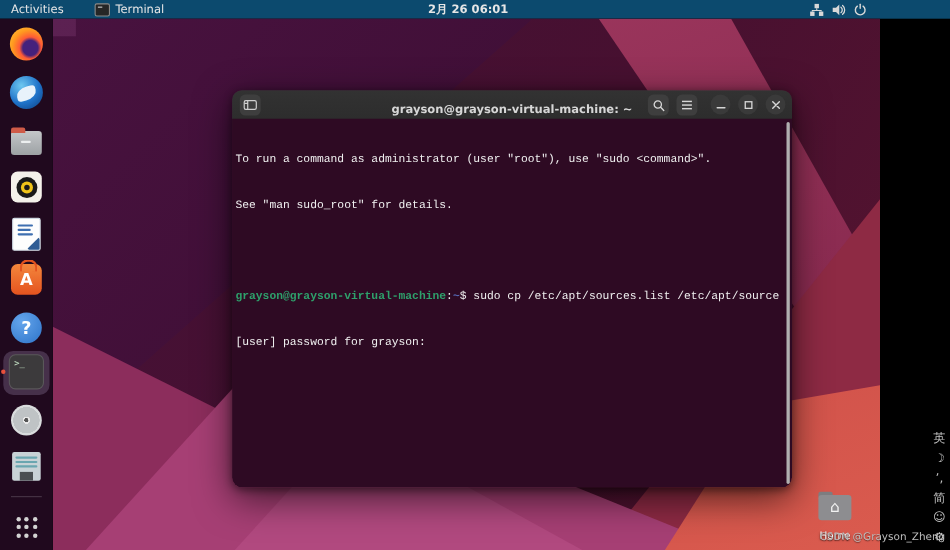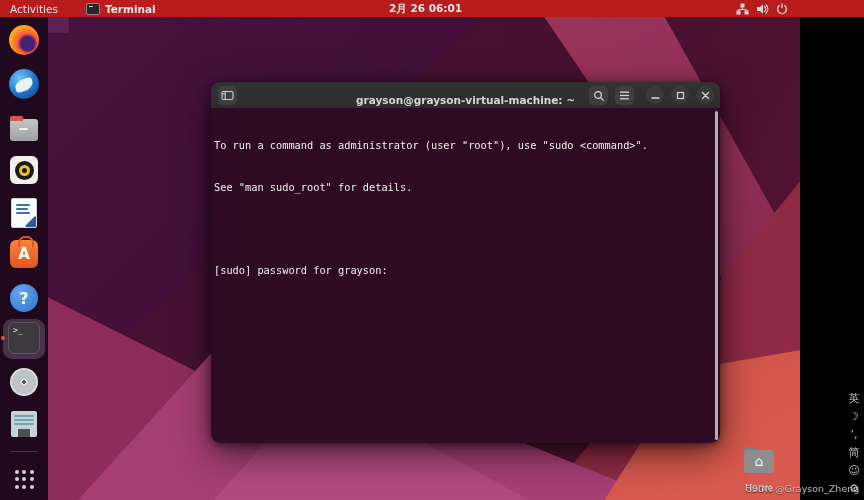--- a/index.html
+++ b/index.html
@@ -2,24 +2,24 @@
 <html><head>
 <meta charset="utf-8">
 <style>
   html,body{margin:0;padding:0;}
   body{
     width:864px;height:500px;position:relative;overflow:hidden;background:#000;
     font-family:"DejaVu Sans","Liberation Sans",sans-serif;
     -webkit-font-smoothing:antialiased;
   }
   
-  #topbar{position:absolute;left:0;top:0;width:864px;height:17px;background:#b91c1c;
+  #topbar{position:absolute;left:0;top:0;width:864px;height:17px;background:#0c4a6e;
     display:flex;align-items:center;color:#e6e6e6;font-size:10.5px;}
   .tb-item{padding:0 10px;height:100%;display:flex;align-items:center;gap:5px;}
-  #tb-appmenu{padding-left:18px;font-weight:bold;}
+  #tb-appmenu{padding-left:18px;}
   .mini-term{width:12px;height:10px;background:#262626;border:1px solid #8a8a8a;border-radius:2px;position:relative;}
   .mini-term::after{content:"";position:absolute;left:2px;top:2px;width:4px;height:1.5px;background:#cfcfcf;}
   #tb-clock{position:absolute;left:389px;top:0;height:17px;display:flex;align-items:center;font-weight:bold;font-size:10.5px;}
   #tb-status{position:absolute;left:736px;top:0;height:17px;display:flex;align-items:center;gap:7px;}
   #tb-status svg{display:block;}
   
   #wallpaper{position:absolute;left:48px;top:17px;width:752px;height:483px;overflow:hidden;
     background:linear-gradient(120deg,#451137 0%,#471030 55%,#57142f 100%);}
   .facet{position:absolute;left:0;top:0;width:100%;height:100%;}
   .f-topleft{background:linear-gradient(135deg,#48123f,#350b2b);clip-path:polygon(0 0,58% 0,0 80%);}
@@ -72,21 +72,21 @@
   #btn-search{left:378px;}
   #btn-menu{left:404px;}
   #btn-min{left:435px;}
   #btn-max{left:460px;}
   #btn-close{left:485px;}
   #term-body{position:absolute;left:0;top:26px;width:100%;height:335px;background:#2e0a23;border-radius:0 0 9px 9px;overflow:hidden;}
   #term-text{position:absolute;left:3px;top:3px;font-family:"DejaVu Sans Mono","Liberation Mono",monospace;font-size:10.3px;line-height:13.9px;color:#f0f0f0;white-space:pre;}
   .t-green{color:#2ea06b;font-weight:bold;}
   .t-path{color:#5566b0;font-weight:bold;}
   .t-cmd{margin-left:6.2px;}
-  .tline{height:13.9px;}
+  .tline{height:13.9px;font-family:Liberation Mono, monospace;}
   .cursor{display:inline-block;width:6.2px;height:11.5px;background:#f5f5f5;vertical-align:-2px;margin-left:6.2px;}
   #term-scrollbar{position:absolute;right:2px;top:3px;width:3px;height:329px;background:#b0b0b0;border-radius:2px;}
   
   #home-folder{position:absolute;left:742px;top:444px;width:34px;height:40px;}
   .folder-body{position:absolute;left:2px;top:6px;width:30px;height:23px;background:#8d8d90;border-radius:3px;}
   .folder-tab{position:absolute;left:2px;top:3px;width:13px;height:5px;background:#7d7d80;border-radius:2px 2px 0 0;}
   .folder-glyph{position:absolute;left:0;top:7px;width:34px;text-align:center;color:#f2f2f2;font-size:14px;line-height:20px;}
   #home-label{position:absolute;left:726px;top:482px;width:66px;text-align:center;color:#fff;font-size:9.5px;text-shadow:0 1px 2px rgba(0,0,0,0.7);}
   #watermark{position:absolute;left:745px;top:483px;color:#bdbdbd;font-size:9.5px;white-space:nowrap;text-shadow:0 1px 1px rgba(0,0,0,0.5);}
   
@@ -235,21 +235,22 @@
       <svg width="9" height="9" viewBox="0 0 9 9">
         <path d="M1.5 1.5 L7.5 7.5 M7.5 1.5 L1.5 7.5" stroke="#d6d6d6" stroke-width="1.3" stroke-linecap="round"></path>
       </svg>
     </div>
   </div>
   <div id="term-body">
     <div id="term-text">
       <div class="tline"><span>To run a command as administrator (user "root"), use "sudo &lt;command&gt;".</span></div>
       <div class="tline"><span>See "man sudo_root" for details.</span></div>
       <div class="tline"><span></span></div>
-      <div class="tline"><span>[sudo] password for grayson:</span></div>
+      <div class="tline"><span class="t-green">grayson@grayson-virtual-machine</span><span>:</span><span class="t-path">~</span><span>$</span><span class="t-cmd">sudo cp /etc/apt/sources.list /etc/apt/source</span></div>
+      <div class="tline"><span>[user] password for grayson:</span></div>
     </div>
     <div id="term-scrollbar"></div>
   </div>
 </div>
 
 <div id="home-folder">
   <span class="folder-tab"></span>
   <span class="folder-body"></span>
   <span class="folder-glyph">⌂</span>
 </div>

